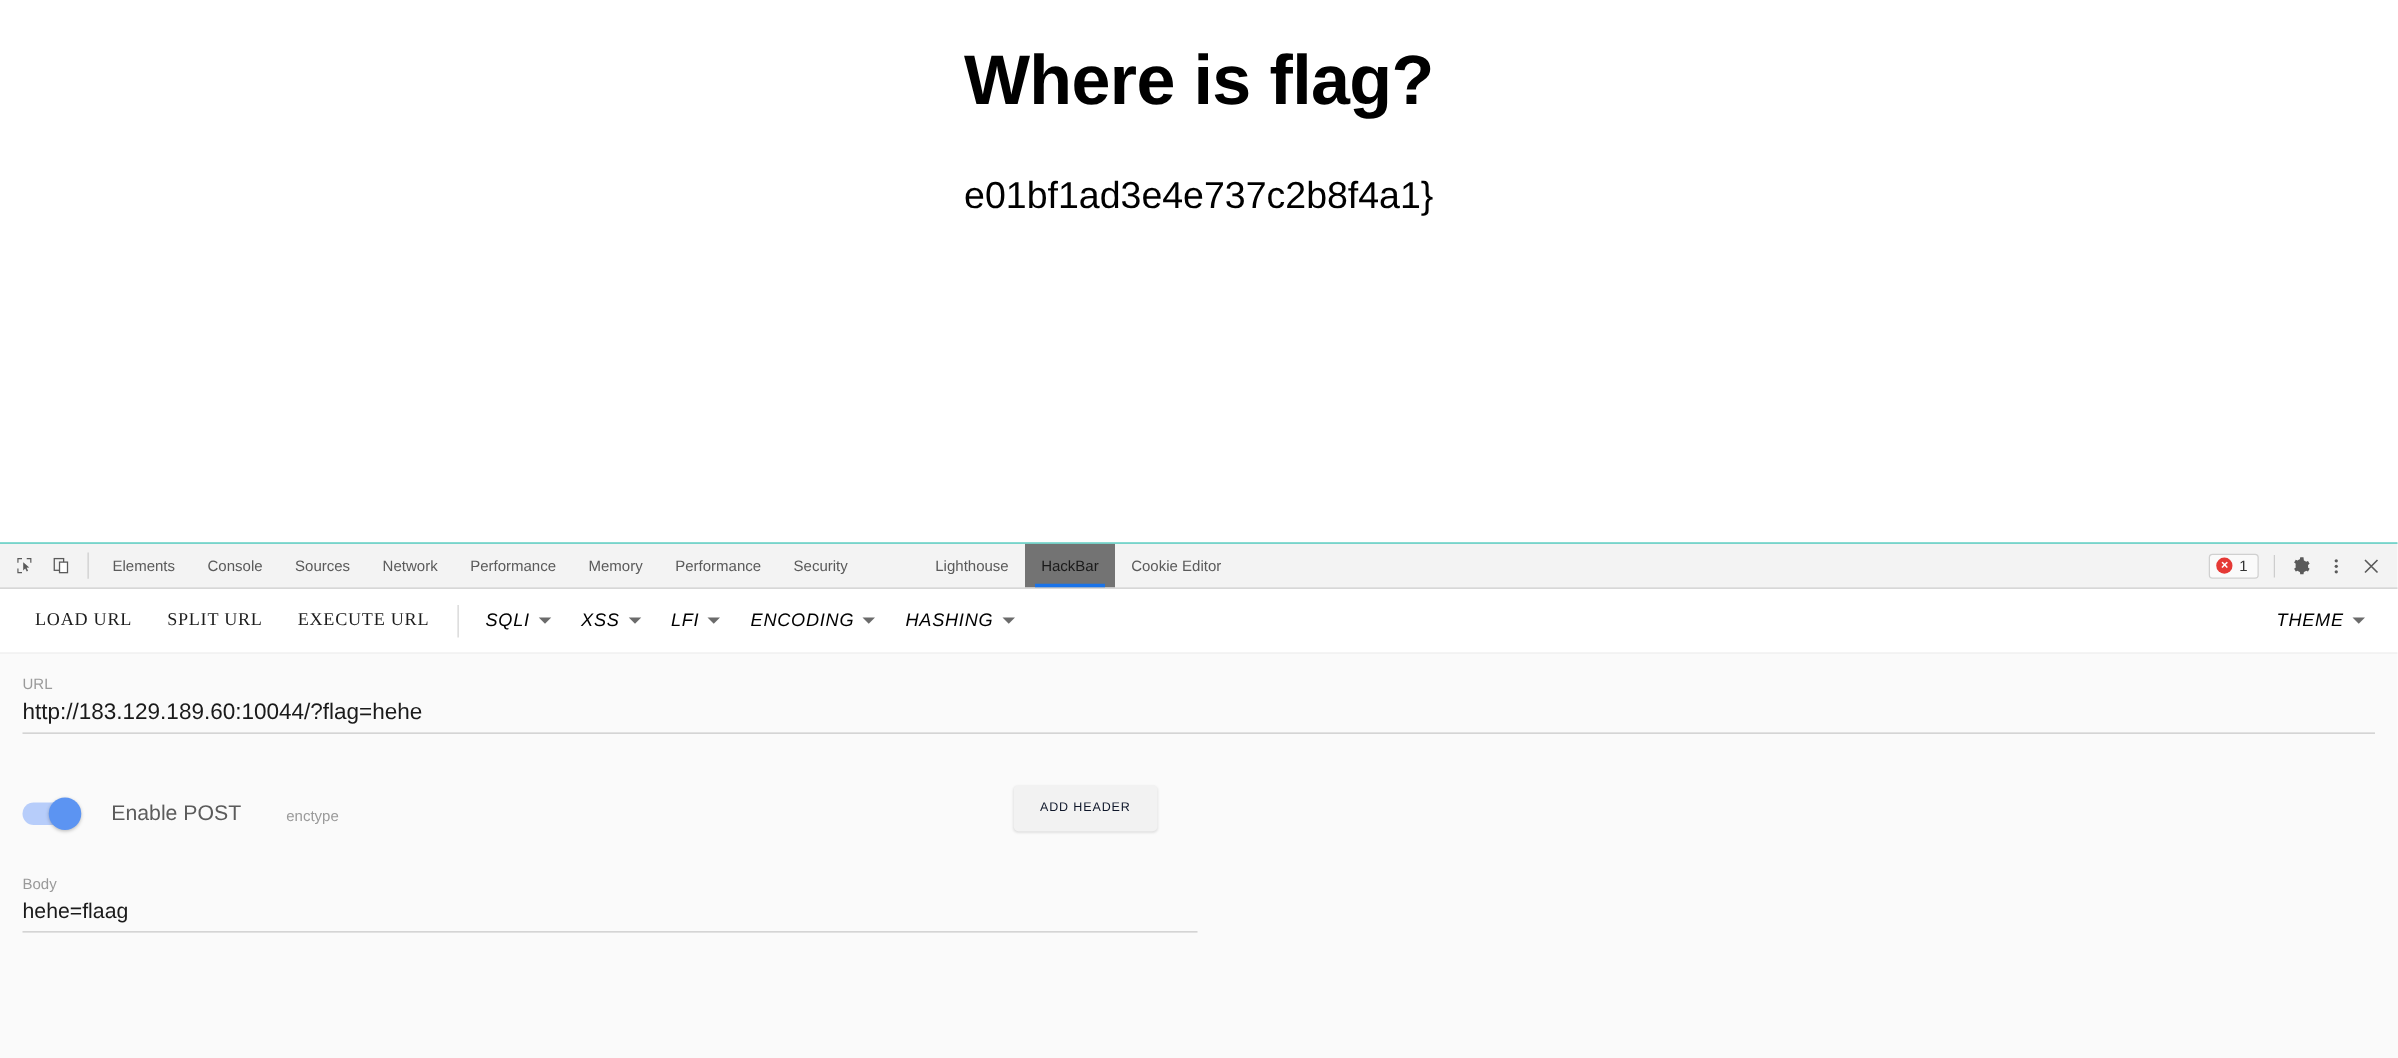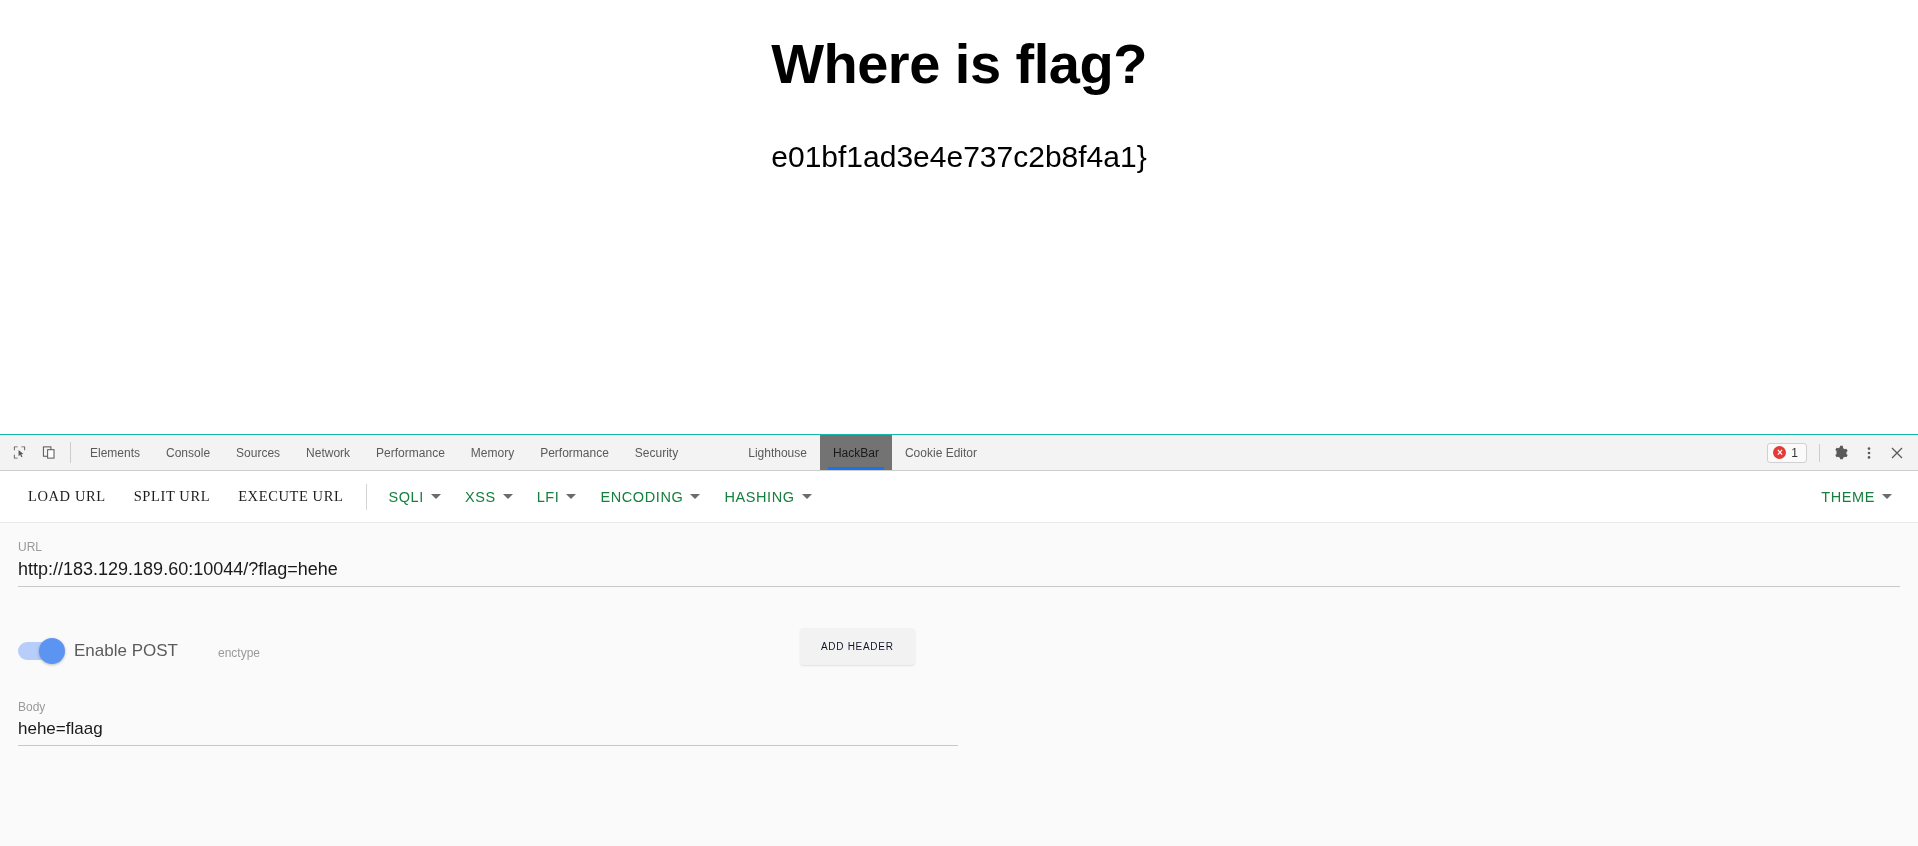--- a/index.html
+++ b/index.html
@@ -191,22 +191,23 @@
     display: flex;
     align-items: center;
     gap: 7px;
     padding: 8px 12px;
     border-radius: 3px;
     cursor: pointer;
   }
   .hb-menu-label {
     font-size: 14.5px;
     letter-spacing: 0.6px;
-    color: #15803d;
+    color: #000000;
     white-space: nowrap;
+    font-style: italic;
   }
 
   .caret {
     width: 0; height: 0;
     border-left: 5px solid transparent;
     border-right: 5px solid transparent;
     border-top: 5px solid #6b6b6b;
     display: inline-block;
   }
 
@@ -271,25 +272,26 @@
     width: 26px;
     height: 26px;
     border-radius: 50%;
     background: #5c94f2;
     box-shadow: 0 1px 3px rgba(0,0,0,.25);
   }
   .toggle-label {
     font-size: 17px;
     color: #5b5b5b;
     white-space: nowrap;
+    margin-left: 15px;
   }
 
   .enctype-group {
     width: 550px;
-    margin-left: 0;
+    margin-left: 11px;
   }
 
   .select-line {
     display: flex;
     align-items: center;
     border-bottom: 1px solid #c8c8c8;
     padding-bottom: 6px;
     cursor: pointer;
   }
   .select-value {

